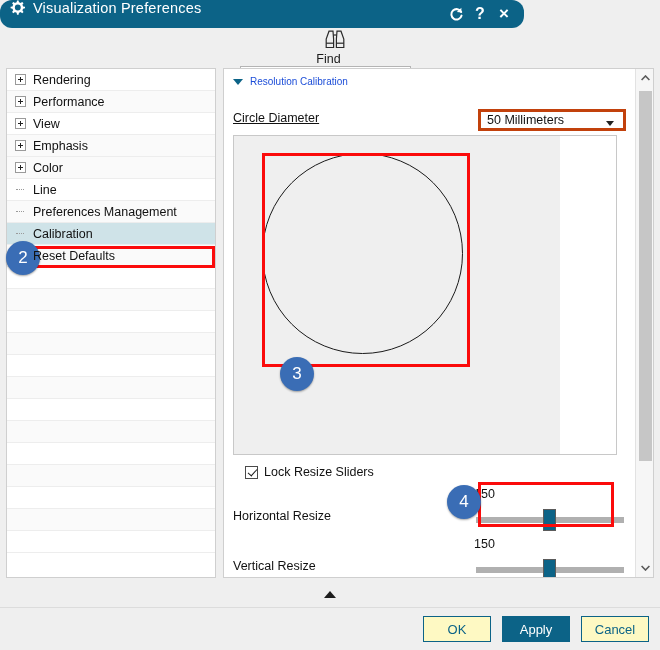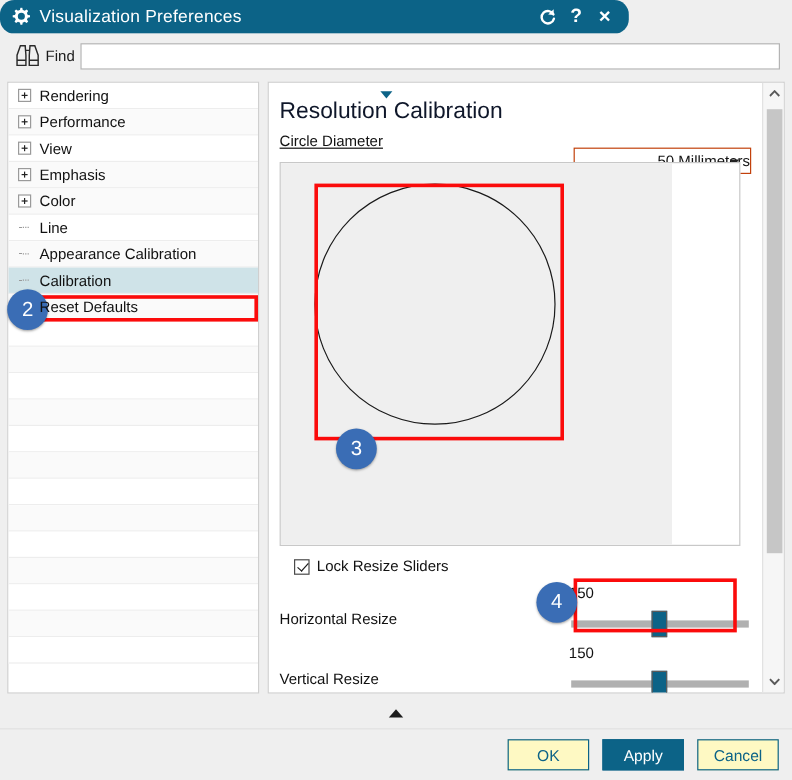--- a/index.html
+++ b/index.html
@@ -15,21 +15,21 @@
     width: 660px; height: 650px;
     background: #efefef;
     box-sizing: border-box;
   }
 
   
   #titlebar {
     position: absolute; left: 0; top: 0;
     width: 524px; height: 28px;
     background: #0c6387;
-    display: flex; align-items: center; border-radius: 12px;
+    display: flex; align-items: flex-start; border-radius: 12px;
   }
   #titlebar .gear {
     width: 16px; height: 16px; margin-left: 9px; margin-right: 8px;
     flex: 0 0 auto; display: block;
   }
   #titlebar .title {
     color: #ffffff;
     font-size: 14.5px;
     letter-spacing: 0.2px;
     white-space: nowrap;
@@ -43,21 +43,21 @@
     font-weight: bold;
   }
   .tb-btn svg { display: block; }
   #tb-close { margin-right: 8px; font-size: 17px; }
 
   
   #findbar {
     position: absolute; left: 0; top: 28px;
     width: 660px; height: 38px;
     background: #efefef;
-    display: flex; align-items: center;
+    display: flex; align-items: center; flex-direction: column;
   }
   #find-icon { margin-left: 10px; width: 26px; height: 24px; display:block; flex:0 0 auto;}
   #find-label {
     font-size: 12.5px; color: #1a1a1a;
     margin-left: 2px; margin-right: 5px;
     white-space: nowrap;
   }
   #find-input {
     flex: 1 1 auto;
     height: 22px;
@@ -132,45 +132,44 @@
     box-sizing: border-box;
     overflow: hidden;
   }
   #rp-content {
     position: absolute; left: 0; top: 0;
     width: 411px; height: 508px;
   }
   #group-header {
     position: absolute; left: 9px; top: 7px;
     display: flex; align-items: center;
-    font-size: 19px; color: #0f172a; flex-direction: column;
+    font-size: 10px; color: #1d4ed8;
   }
   #group-header .caret {
     width: 0; height: 0;
     border-left: 5.5px solid transparent;
     border-right: 5.5px solid transparent;
     border-top: 6.5px solid #0c6387;
     margin-right: 7px;
   }
   #row-diameter {
     position: absolute; left: 9px; top: 38px;
     width: 393px; height: 22px;
     display: flex; align-items: center;
   }
   #lbl-diameter { font-size: 12.5px; color: #111; text-decoration: underline; }
   #dd-diameter {
-    position: absolute; right: 0; top: 16px;
+    position: absolute; right: 0; top: 2px;
     width: 148px; height: 22px;
-    border: 1px solid #c2410c;
+    border: 3px solid #c2410c;
     background: #ffffff;
     box-sizing: border-box;
     display: flex; align-items: center;
     font-size: 12.5px; color: #111;
     padding-left: 6px;
-    justify-content: flex-end;
   }
   #dd-diameter .ddcaret {
     position: absolute; right: 9px; top: 9px;
     width: 0; height: 0;
     border-left: 4.5px solid transparent;
     border-right: 4.5px solid transparent;
     border-top: 5px solid #222;
   }
   #canvas-box {
     position: absolute; left: 9px; top: 66px;
@@ -389,21 +388,21 @@
     <div class="tree-row alt">
       <span class="twisty plus"></span>
       <span class="tlabel">Color</span>
     </div>
     <div class="tree-row">
       <span class="twisty leaf"></span>
       <span class="tlabel">Line</span>
     </div>
     <div class="tree-row alt">
       <span class="twisty leaf"></span>
-      <span class="tlabel">Appearance Calibration</span>
+      <span class="tlabel">Preferences Management</span>
     </div>
     <div class="tree-row selected">
       <span class="twisty leaf"></span>
       <span class="tlabel">Calibration</span>
     </div>
     <div class="tree-row alt">
       <span class="twisty leaf"></span>
       <span class="tlabel">Reset Defaults</span>
     </div>
     <div class="tree-row empty"></div>

